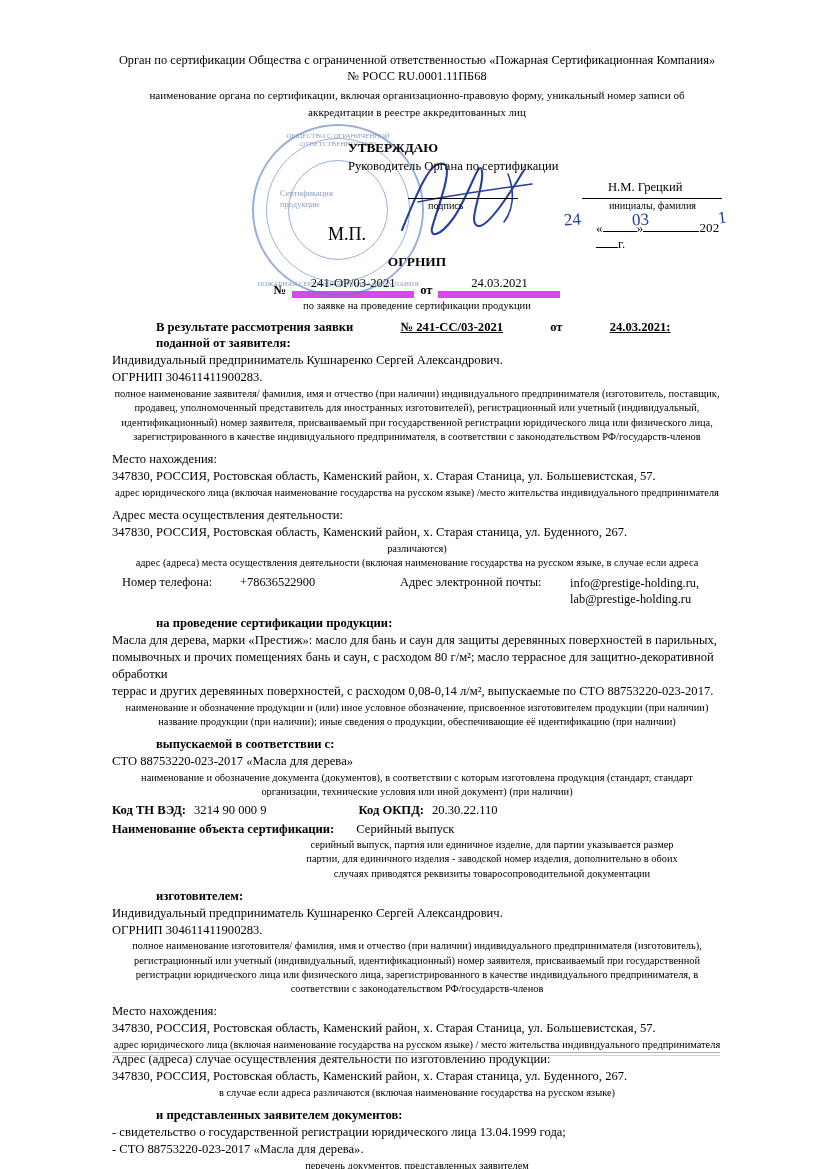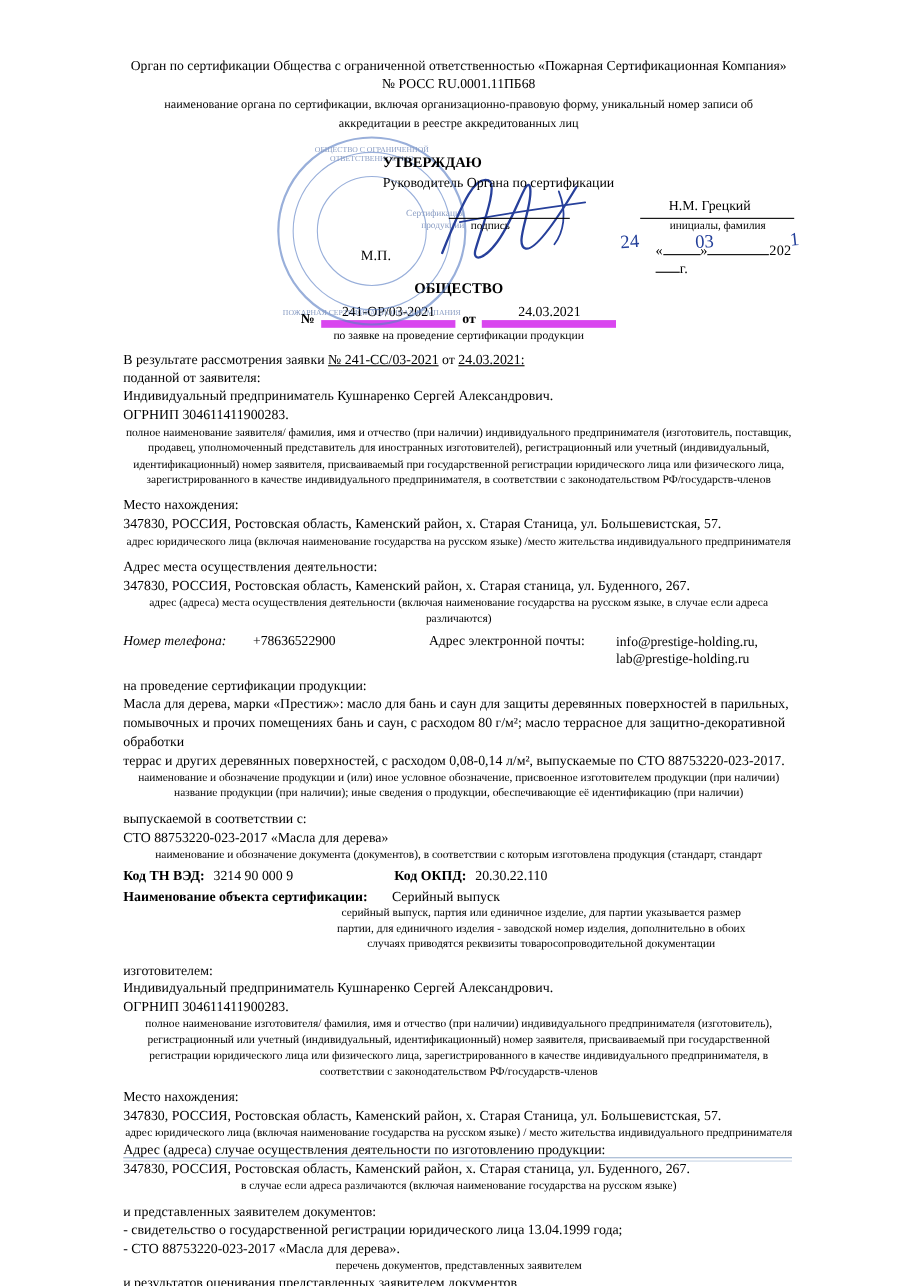--- a/index.html
+++ b/index.html
@@ -21,21 +21,21 @@
     width: 827px;
     height: 949px;
     padding: 0;
   }
   .doc {
     position: absolute;
     left: 112px;
     top: 52px;
     width: 610px;
   }
-  .b { font-weight: normal; }
+  .b { font-weight: bold; margin-left: 44px; }
   .u { text-decoration: underline; }
 
   
   .top-title { text-align: center; font-size: 12.4px; line-height: 1.32; }
   .top-caption { text-align: center; font-size: 11.1px; line-height: 1.3; margin-top: 3px; }
 
   
   .approve-wrap {
     position: relative;
     margin-top: 12px;
@@ -85,21 +85,21 @@
     left: 468px;
     top: 68px;
     font-size: 10.2px;
     width: 145px;
     text-align: center;
   }
   .mp {
     position: absolute;
     left: 216px;
     top: 92px;
-    font-size: 13px;
+    font-size: 18px;
   }
   .date-line {
     position: absolute;
     left: 448px;
     top: 88px;
     font-size: 13px;
     letter-spacing: 0.2px;
     margin-left: 36px;
   }
   .date-line .blank {
@@ -142,21 +142,21 @@
   .stamp .ring3 {
     position: absolute;
     left: 34px; top: 34px; right: 34px; bottom: 34px;
     border: 1px solid #5b7fc4;
     border-radius: 50%;
   }
   .stamp .ctr {
     position: absolute;
     left: 0; right: 0;
     top: 62px;
-    text-align: right;
+    text-align: left;
     font-size: 8.5px;
     line-height: 1.35;
     color: #41609e;
     margin-left: 26px;
   }
   .stamp .arc-top, .stamp .arc-bot {
     position: absolute;
     left: 0; right: 0;
     text-align: center;
     font-size: 7px;
@@ -232,21 +232,21 @@
   .sec { margin-top: 8px; }
   .line { font-size: 12.6px; line-height: 1.34; }
   .cap { font-size: 10.4px; line-height: 1.27; text-align: center; margin-top: 1px; }
 
   .phone-row {
     display: flex;
     margin-top: 6px;
     font-size: 12.4px;
     align-items: flex-start;
   }
-  .phone-row .ph-label { width: 118px; font-style: italic; }
+  .phone-row .ph-label { margin-left: 10px; width: 118px; }
   .phone-row .ph-val { width: 160px; }
   .phone-row .em-label { width: 170px; }
   .phone-row .em-val { flex: 1; text-align: left; }
   .email-block { line-height: 1.3; }
 
   .kv-row {
     display: flex;
     font-size: 12.6px;
     margin-top: 5px;
     align-items: center;
@@ -323,21 +323,21 @@
       <div class="mp">М.П.</div>
 
       <div class="date-line">
         <span>«</span><span class="blank"></span><span>»</span><span class="blank2"></span><span>202</span><span class="blank3"></span><span>г.</span>
       </div>
       <div class="sig-date">24</div>
       <div class="sig-date2">03</div>
       <div class="sig-year">1</div>
     </div>
 
-    <div class="decision">ОБЩЕСТВО</div>
+    <div class="decision">ОГРНИП</div>
     <div class="decision-row">
       <span class="lbl">№</span>
       <span class="val">241-ОР/03-2021</span>
       <span class="lbl">от</span>
       <span class="val">24.03.2021</span>
     </div>
     <div class="decision-sub">по заявке на проведение сертификации продукции</div>
 
     <div class="sec">
       <div class="line">
@@ -357,22 +357,22 @@
 
     <div class="sec">
       <div class="line">Место нахождения:</div>
       <div class="line">347830, РОССИЯ, Ростовская область, Каменский район, х. Старая Станица, ул. Большевистская, 57.</div>
       <div class="cap">адрес юридического лица (включая наименование государства на русском языке) /место жительства индивидуального предпринимателя</div>
     </div>
 
     <div class="sec">
       <div class="line">Адрес места осуществления деятельности:</div>
       <div class="line">347830, РОССИЯ, Ростовская область, Каменский район, х. Старая станица, ул. Буденного, 267.</div>
+      <div class="cap">различаются)</div>
       <div class="cap">адрес (адреса) места осуществления деятельности (включая наименование государства на русском языке, в случае если адреса</div>
-      <div class="cap">различаются)</div>
     </div>
 
     <div class="phone-row">
       <div class="ph-label">Номер телефона:</div>
       <div class="ph-val">+78636522900</div>
       <div class="em-label">Адрес электронной почты:</div>
       <div class="em-val email-block">
         <div>info@prestige-holding.ru,</div>
         <div>lab@prestige-holding.ru</div>
       </div>
@@ -384,20 +384,21 @@
       <div class="line">помывочных и прочих помещениях бань и саун, с расходом 80 г/м²; масло террасное для защитно-декоративной обработки</div>
       <div class="line">террас и других деревянных поверхностей, с расходом 0,08-0,14 л/м², выпускаемые по СТО 88753220-023-2017.</div>
       <div class="cap">наименование и обозначение продукции и (или) иное условное обозначение, присвоенное изготовителем продукции (при наличии)</div>
       <div class="cap">название продукции (при наличии); иные сведения о продукции, обеспечивающие её идентификацию (при наличии)</div>
     </div>
 
     <div class="sec">
       <div class="line b">выпускаемой в соответствии с:</div>
       <div class="line">СТО  88753220-023-2017  «Масла для дерева»</div>
       <div class="cap">наименование и обозначение документа (документов), в соответствии с которым изготовлена продукция (стандарт, стандарт</div>
+      <div class="cap">организации, технические условия или иной документ) (при наличии)</div>
     </div>
 
     <div class="kv-row">
       <span class="k">Код ТН ВЭД:</span>
       <span class="v">3214 90 000 9</span>
       <span class="k2">Код ОКПД:</span>
       <span class="v">20.30.22.110</span>
     </div>
 
     <div class="obj-row">

